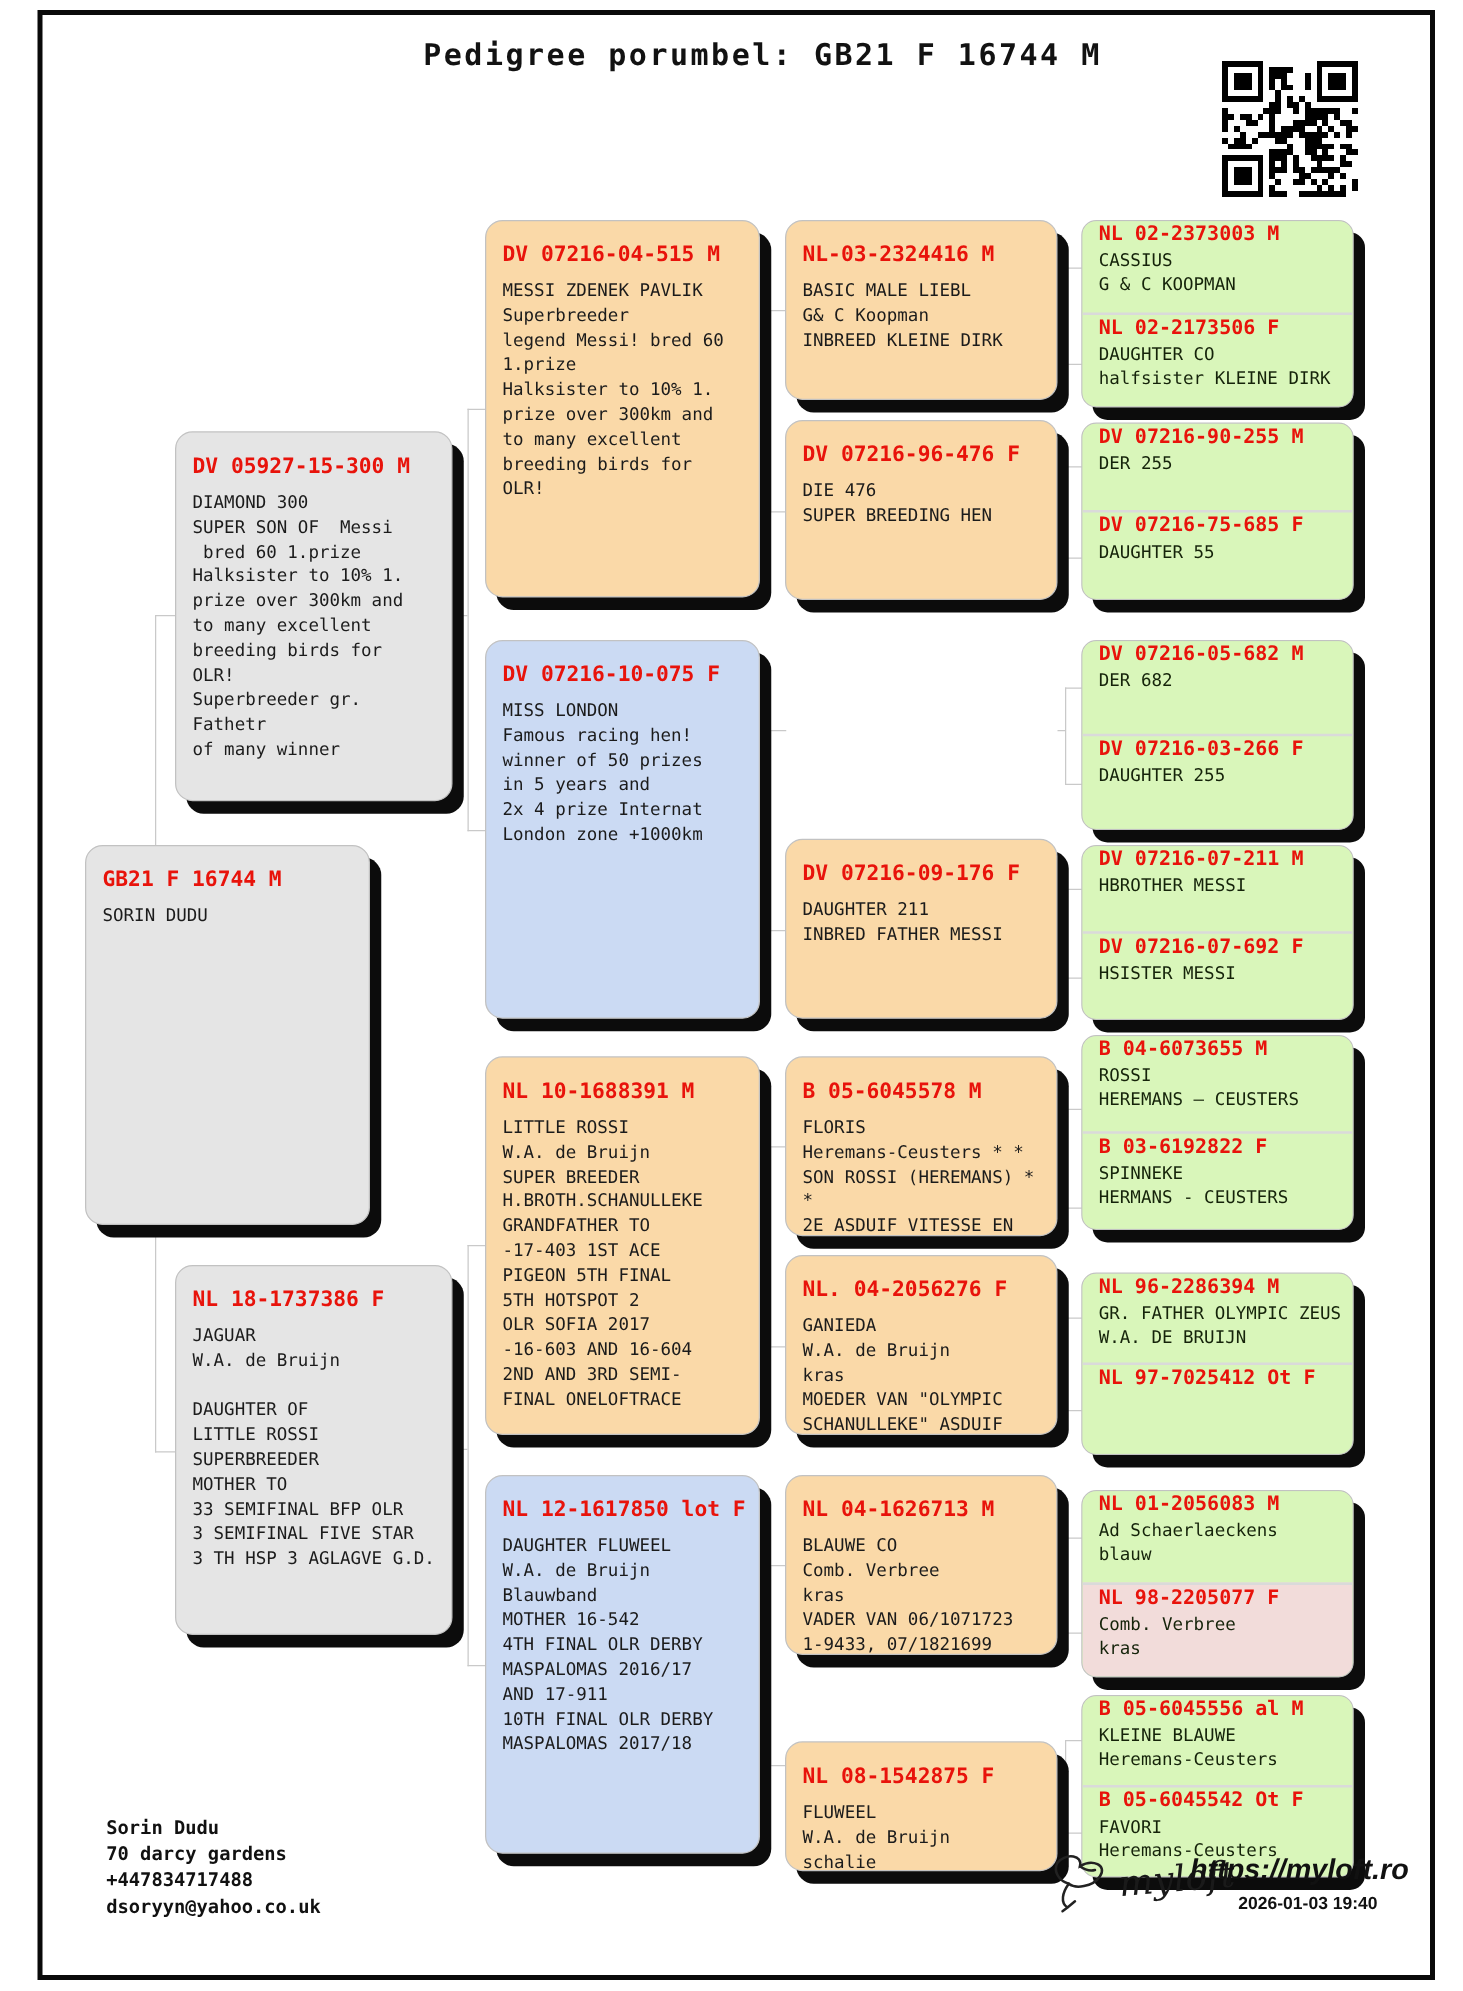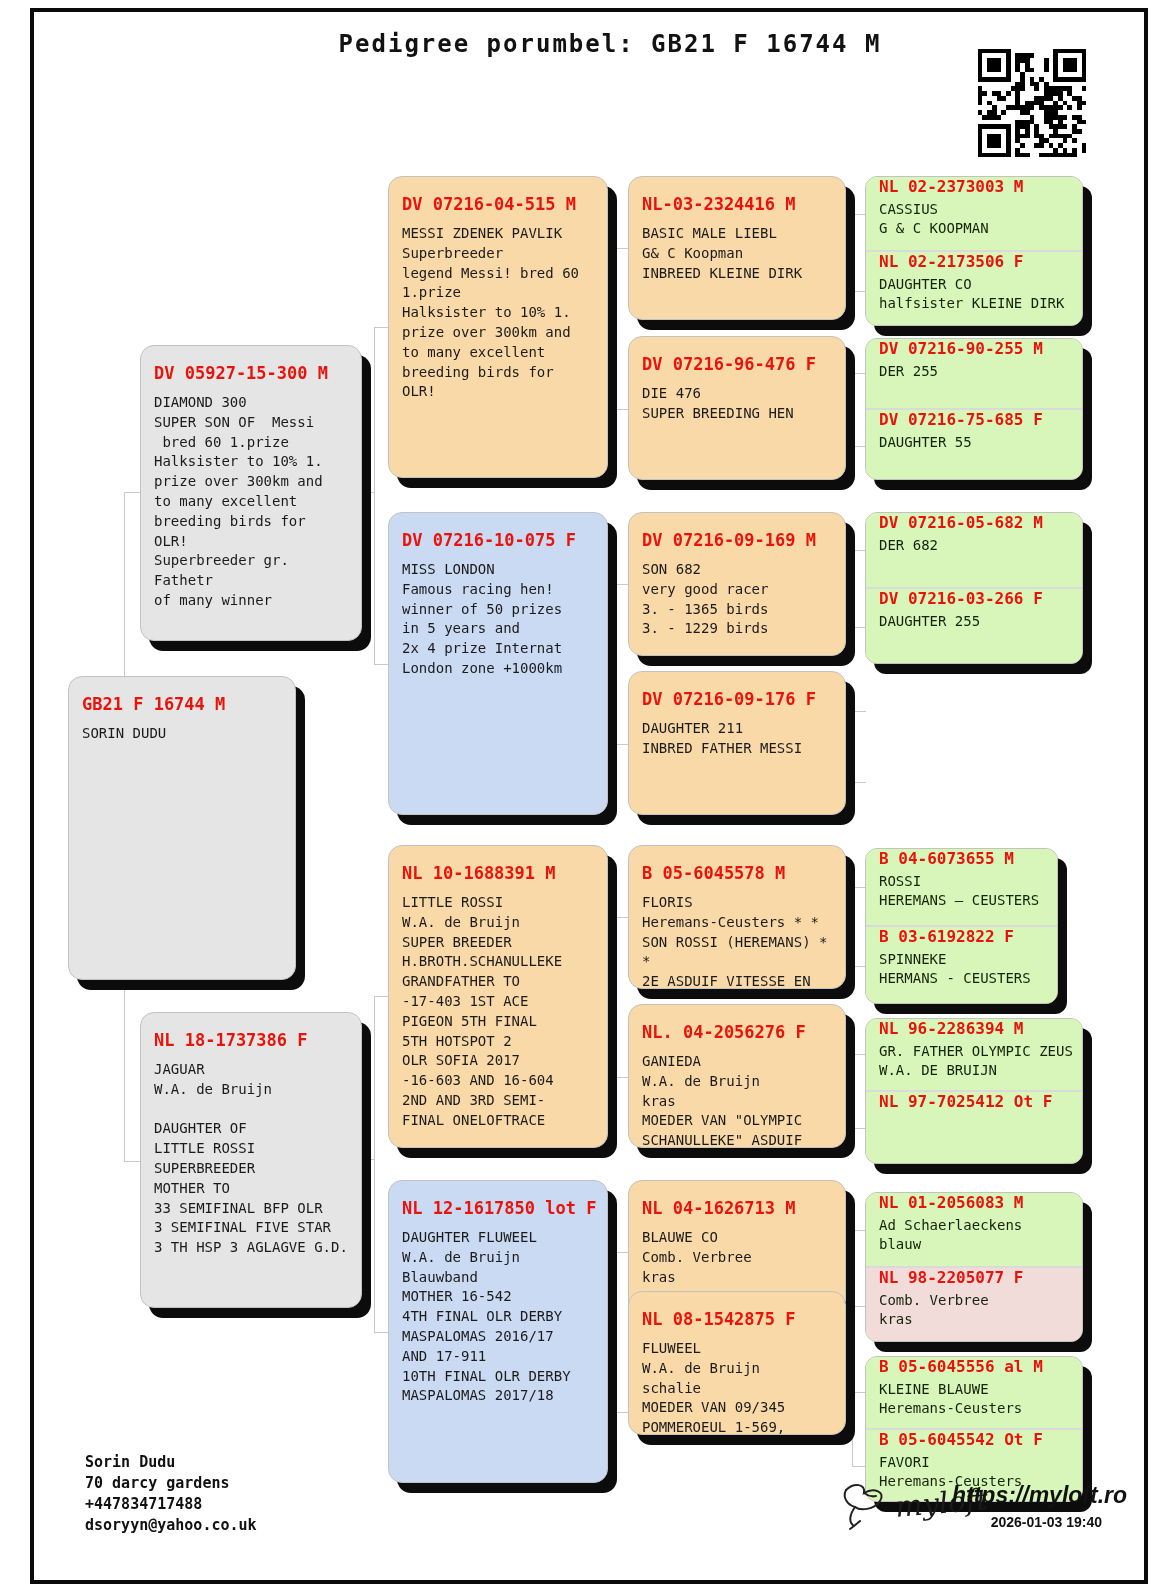--- a/index.html
+++ b/index.html
@@ -348,27 +348,20 @@
     <div class="ring">NL-03-2324416 M</div>
     <div class="body">BASIC MALE LIEBL
 G&amp; C Koopman
 INBREED KLEINE DIRK</div>
   </div>
   <div class="box orange" style="left:628px;top:336px;width:218px;height:144px">
     <div class="ring">DV 07216-96-476 F</div>
     <div class="body">DIE 476
 SUPER BREEDING HEN</div>
   </div>
-  <div class="box orange" style="left:628px;top:512px;width:218px;height:144px">
-    <div class="ring">DV 07216-09-169 M</div>
-    <div class="body">SON 682
-very good racer
-3. - 1365 birds
-3. - 1229 birds</div>
-  </div>
   <div class="box orange" style="left:628px;top:671px;width:218px;height:144px">
     <div class="ring">DV 07216-09-176 F</div>
     <div class="body">DAUGHTER 211
 INBRED FATHER MESSI</div>
   </div>
   <div class="box orange" style="left:628px;top:845px;width:218px;height:144px">
     <div class="ring">B 05-6045578 M</div>
     <div class="body">FLORIS
 Heremans-Ceusters * *
 SON ROSSI (HEREMANS) * *
@@ -387,21 +380,21 @@
   </div>
   <div class="box orange" style="left:628px;top:1180px;width:218px;height:144px">
     <div class="ring">NL 04-1626713 M</div>
     <div class="body">BLAUWE CO
 Comb. Verbree
 kras
 VADER VAN 06/1071723
 1-9433, 07/1821699
 14-16499, 06/941</div>
   </div>
-  <div class="box orange" style="left:628px;top:1291px;width:218px;height:144px">
+  <div class="box orange" style="left:628px;top:1393px;width:218px;height:104px">
     <div class="ring">NL 08-1542875 F</div>
     <div class="body">FLUWEEL
 W.A. de Bruijn
 schalie
 MOEDER VAN 09/345
 POMMEROEUL 1-569,
 11/142-05 +9 1/05</div>
   </div>
 
   <div class="card" style="left:865px;top:176px;width:218px;height:150px">
@@ -429,21 +422,31 @@
   <div class="card" style="left:865px;top:512px;width:218px;height:152px">
     <div class="cell">
       <div class="ring">DV 07216-05-682 M</div>
       <div class="body">DER 682</div>
     </div>
     <div class="cell">
       <div class="ring">DV 07216-03-266 F</div>
       <div class="body">DAUGHTER 255</div>
     </div>
   </div>
-  <div class="card" style="left:865px;top:848px;width:193px;height:156px">
+  <div class="card" style="left:865px;top:676px;width:218px;height:140px">
+    <div class="cell">
+      <div class="ring">DV 07216-07-211 M</div>
+      <div class="body">HBROTHER MESSI</div>
+    </div>
+    <div class="cell">
+      <div class="ring">DV 07216-07-692 F</div>
+      <div class="body">HSISTER MESSI</div>
+    </div>
+  </div>
+  <div class="card" style="left:865px;top:828px;width:218px;height:156px">
     <div class="cell">
       <div class="ring">B 04-6073655 M</div>
       <div class="body">ROSSI
 HEREMANS — CEUSTERS</div>
     </div>
     <div class="cell">
       <div class="ring">B 03-6192822 F</div>
       <div class="body">SPINNEKE
 HERMANS - CEUSTERS</div>
     </div>

